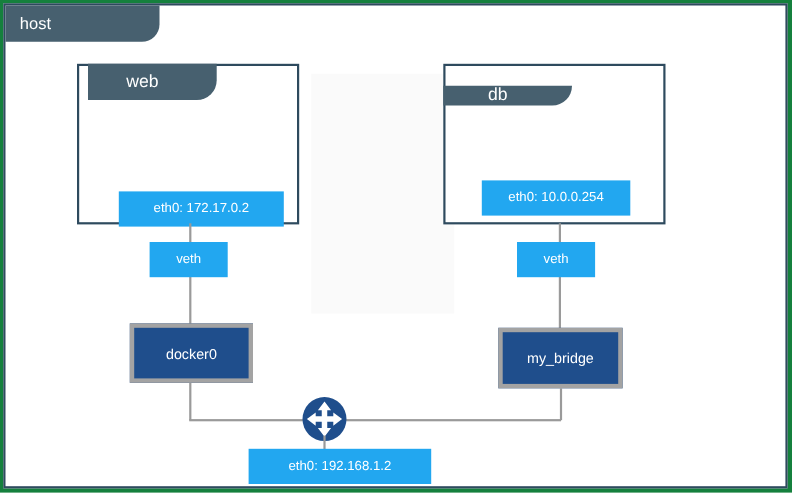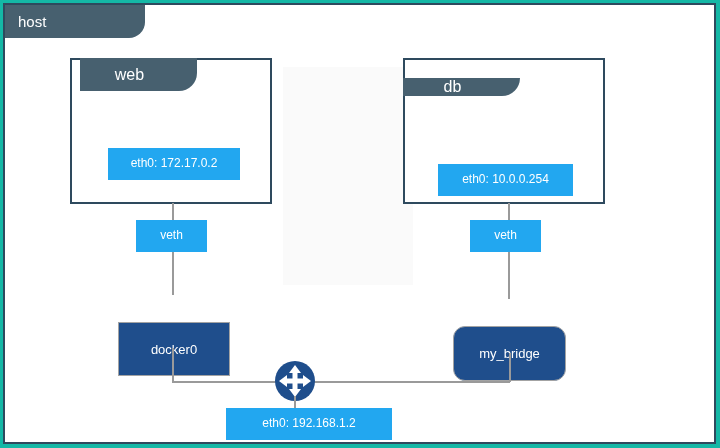--- a/index.html
+++ b/index.html
@@ -7,21 +7,21 @@
     padding: 0;
     background: #ffffff;
   }
   body {
     font-family: "Liberation Sans", sans-serif;
   }
   #canvas {
     position: relative;
     width: 720px;
     height: 448px;
-    background: #14b8a6;
+    background: #15803d;
     overflow: hidden;
   }
 
   
   .host-frame {
     position: absolute;
     left: 3px;
     top: 3px;
     width: 713px;
     height: 441px;
@@ -87,27 +87,26 @@
     justify-content: center;
     text-align: center;
     line-height: 1.1;
   }
 
   
   .bridge {
     position: absolute;
     box-sizing: border-box;
     background: #1f4e8c;
-    border: 1px solid #a3a3a3;
+    border: 4px solid #a3a3a3;
     color: #ffffff;
     font-size: 13px;
     display: flex;
     align-items: center;
     justify-content: center;
-    margin-top: 28px;
   }
 
   
   .vline {
     position: absolute;
     width: 2px;
     background: #9a9a9a;
   }
   .hline {
     position: absolute;
@@ -131,39 +130,39 @@
 
     <div class="faint-panel"></div>
 
     <div class="host-tab">host</div>
   </div>
 
   <div class="ctr" style="left:70px; top:58px; width:202px; height:146px;"></div>
   <div class="ctr-tab" style="left:70px; top:58px; width:117px; height:33px;margin-left:10px;">
     <span>web</span>
   </div>
-  <div class="badge" style="left:108px; top:148px; width:132px; height:32px;">eth0: 172.17.0.2</div>
+  <div class="badge" style="left:108px; top:174px; width:150px; height:32px;">eth0: 172.17.0.2</div>
 
   <div class="vline" style="left:172px; top:203px; height:92px;"></div>
   <div class="badge" style="left:136px; top:220px; width:71px; height:32px;">veth</div>
 
   <div class="bridge" style="left:118px; top:294px; width:112px; height:54px;">docker0</div>
 
   <div class="vline" style="left:172px; top:348px; height:34px;"></div>
 
   <div class="ctr" style="left:403px; top:58px; width:202px; height:146px;"></div>
   <div class="ctr-tab" style="left:403px; top:58px; width:117px; height:18px;margin-top:20px;">
     <span>db</span>
   </div>
   <div class="badge" style="left:438px; top:164px; width:135px; height:32px;">eth0: 10.0.0.254</div>
 
   <div class="vline" style="left:508px; top:203px; height:96px;"></div>
   <div class="badge" style="left:470px; top:220px; width:71px; height:32px;">veth</div>
 
-  <div class="bridge" style="left:453px; top:298px; width:113px; height:55px;border-radius:12px;">my_bridge</div>
+  <div class="bridge" style="left:453px; top:298px; width:113px; height:55px;">my_bridge</div>
 
   <div class="vline" style="left:509px; top:353px; height:29px;"></div>
 
   <div class="hline" style="left:172px; top:381px; width:338px;"></div>
 
   <div class="net-icon" style="left:274px; top:360px;">
     <svg width="42" height="42" viewBox="0 0 42 42">
       <circle cx="21" cy="21" r="20" fill="#1f4e8c"></circle>
       <path d="M21 5 L27 13 L23.5 13 L23.5 18.5 L29 18.5 L29 15 L37 21 L29 27 L29 23.5 L23.5 23.5
                L23.5 29 L27 29 L21 37 L15 29 L18.5 29 L18.5 23.5 L13 23.5 L13 27 L5 21 L13 15

